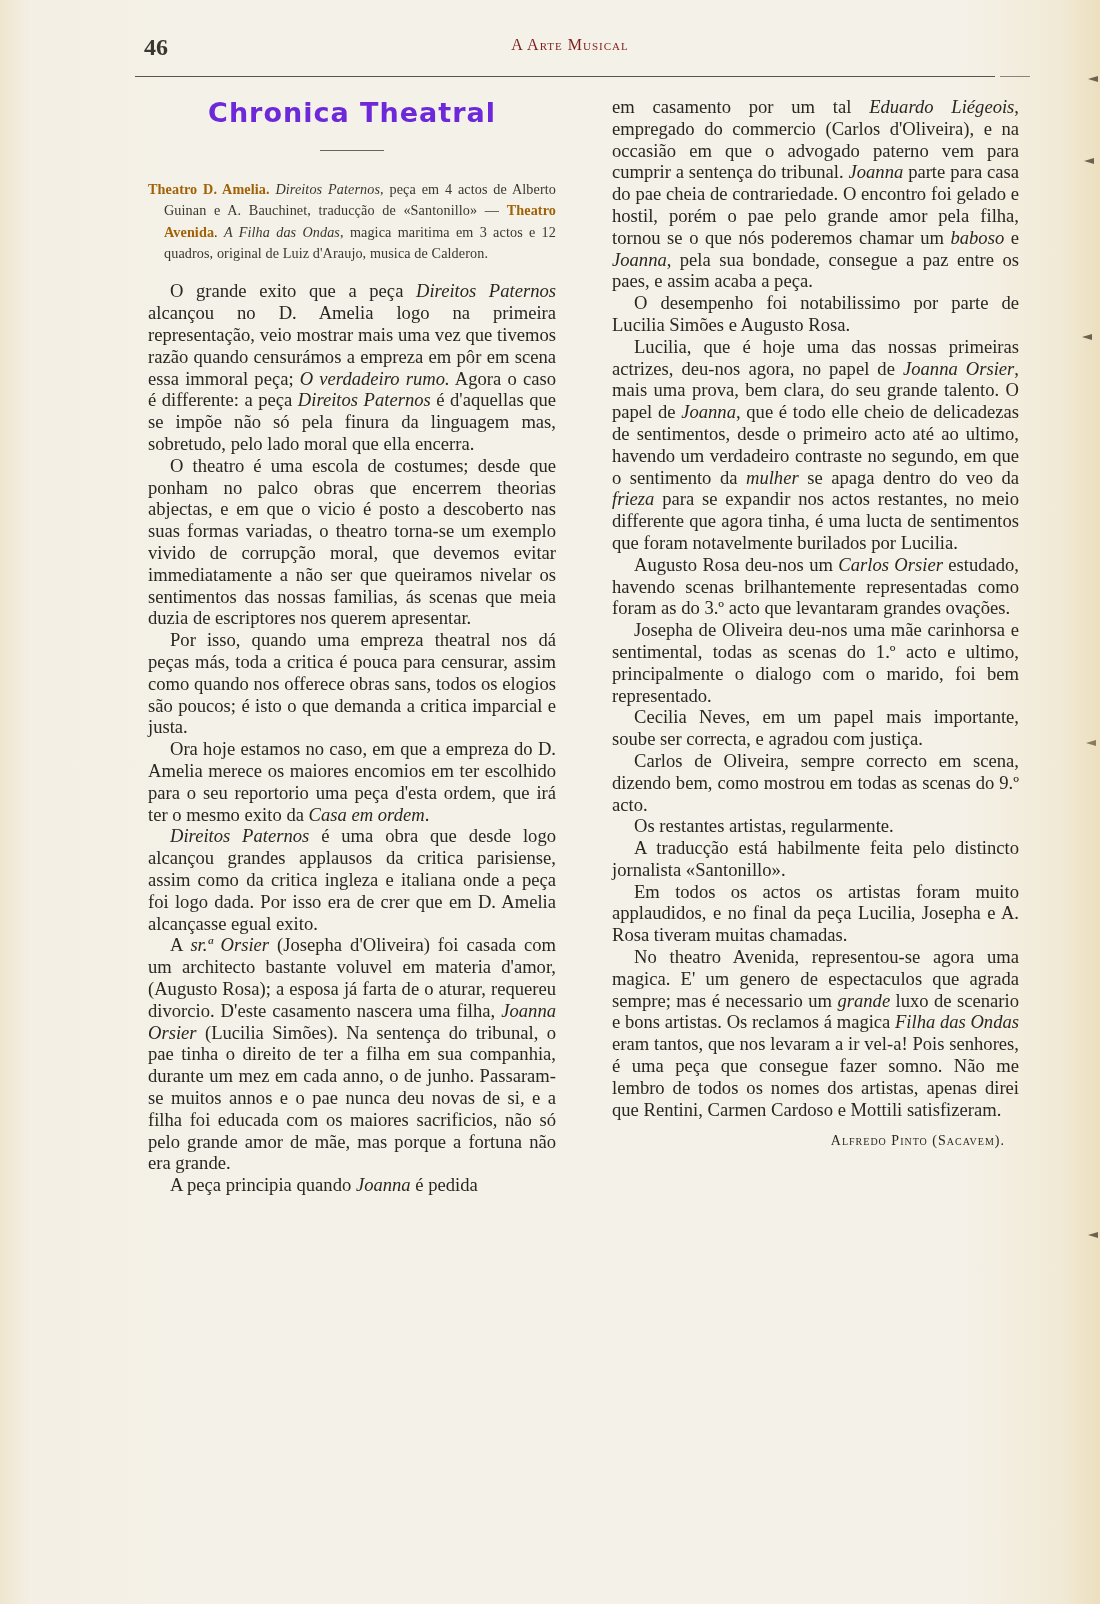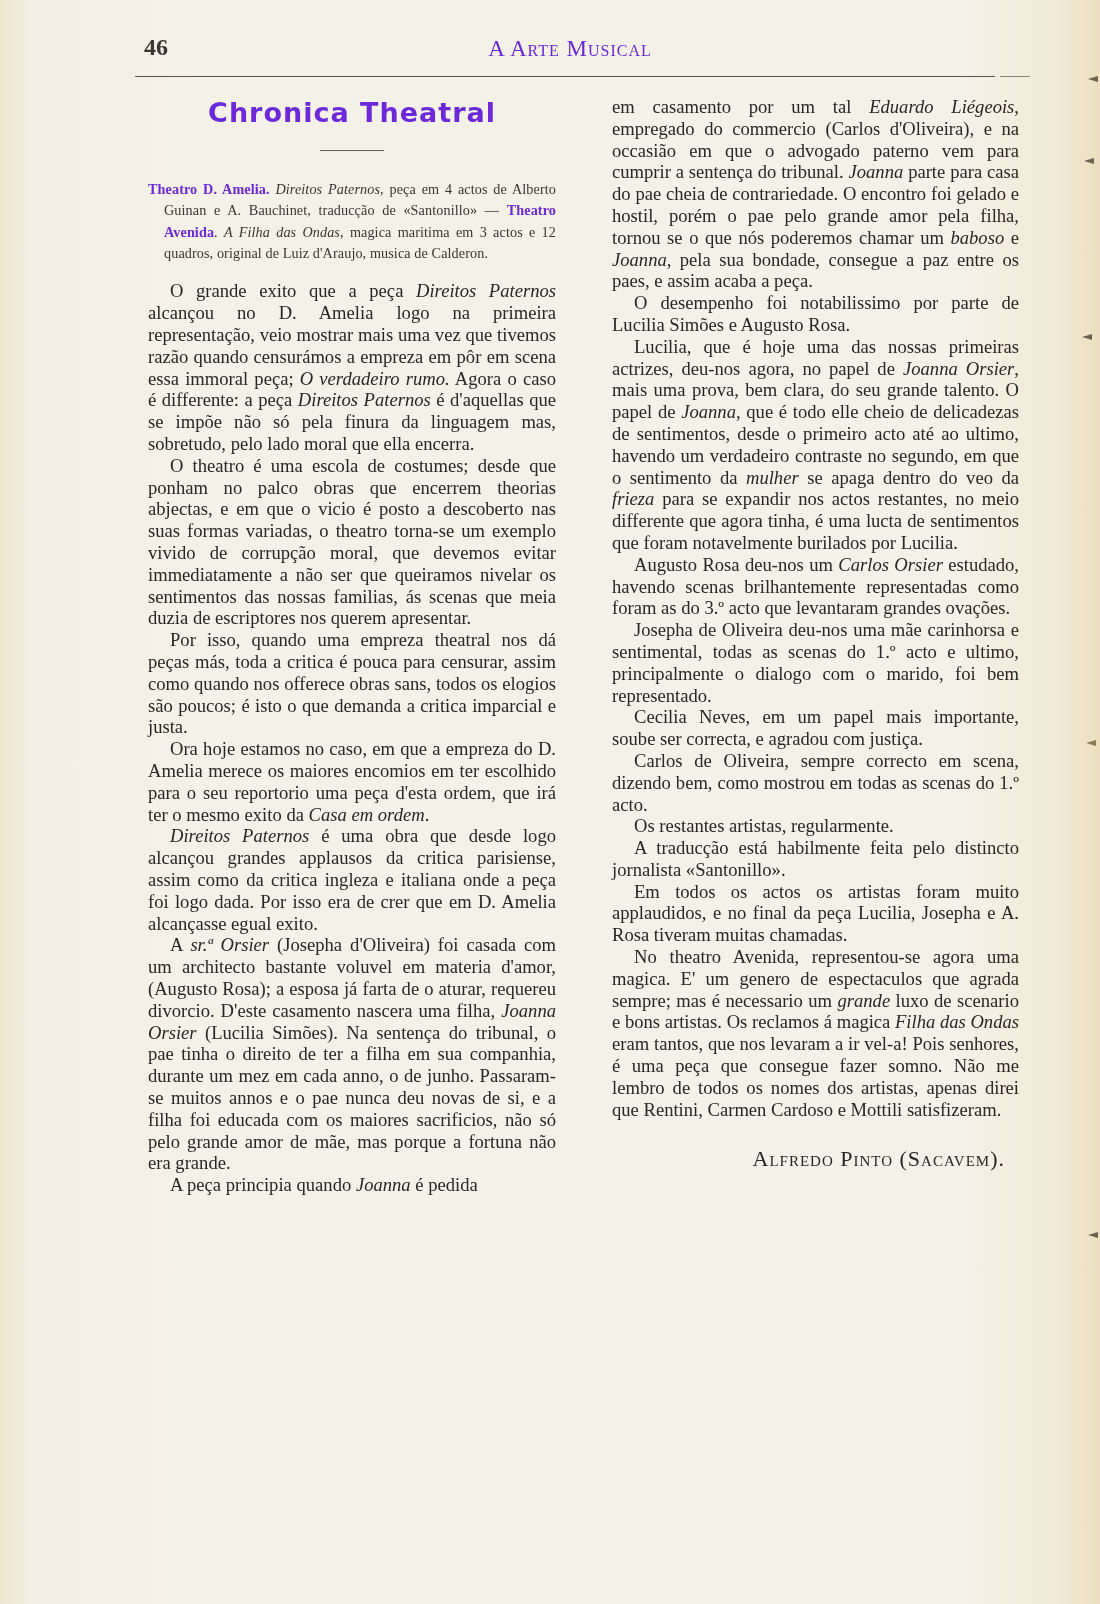--- a/index.html
+++ b/index.html
@@ -7,38 +7,38 @@
     width: 1100px; height: 1604px; overflow: hidden;
     background: #f3efe4;
     background-image: linear-gradient(90deg, #efe6cf 0px, #f3efe4 30px, #f4f1e8 200px, #f4f1e8 960px, #f1ead6 1060px, #ecdfbf 1100px);
     font-family: "Liberation Serif", "DejaVu Serif", serif;
     color: #2a2722;
     position: relative;
   }
   .page { position: absolute; left: 0; top: 0; width: 1100px; height: 1604px; }
   .running-head { position: absolute; top: 30px; left: 140px; width: 860px; height: 40px; }
   .page-number { position: absolute; left: 4px; top: 4px; font-size: 24px; color: #3a3630; font-weight: bold; }
-  .journal-title { position: absolute; left: 0; right: 0; top: 6px; text-align: center; font-size: 23px; letter-spacing: 1px; font-variant: small-caps; color: #6d28d9; }
+  .journal-title { position: absolute; left: 0; right: 0; top: 6px; text-align: center; font-size: 16px; letter-spacing: 1px; font-variant: small-caps; color: #7f1d1d; }
   .head-rule { position: absolute; top: 76px; left: 135px; width: 860px; height: 0; border-top: 1.5px solid #5a554c; }
   .head-rule-tail { position: absolute; top: 76px; left: 1000px; width: 30px; border-top: 1px solid #8a857a; }
 
   .col { position: absolute; top: 96px; font-size: 18.6px; line-height: 21.8px; text-align: justify; }
   .col-left { left: 148px; width: 408px; }
   .col-right { left: 612px; width: 407px; }
 
   .section-title {
     text-align: center; font-family: "DejaVu Sans", sans-serif; font-weight: bold;
     font-size: 27px; letter-spacing: 1px; margin: 6px 0 0 0; color: #6d28d9;
   }
   .title-rule { width: 64px; margin: 26px auto 28px auto; border-top: 1px solid #6b665c; }
   .summary { font-size: 14.2px; line-height: 21.4px; padding-left: 16px; text-indent: -16px; color: #3a362f; margin-bottom: 16px; letter-spacing: 0.1px; }
-  .summary b { font-weight: bold; color: #6d28d9; }
+  .summary b { font-weight: bold; color: #a16207; }
   p { margin: 0; text-indent: 22px; }
   i { font-style: italic; }
-  .signature { margin-top: 28px; text-align: right; font-variant: small-caps; letter-spacing: 1px; font-size: 22px; padding-right: 14px; }
+  .signature { margin-top: 10px; text-align: right; font-variant: small-caps; letter-spacing: 1px; font-size: 14px; padding-right: 14px; }
   .margin-mark { position: absolute; width: 0; height: 0; border-top: 3px solid transparent; border-bottom: 3px solid transparent; border-right: 10px solid #6d6250; }
 </style>
 </head>
 <body>
 
 <div class="page">
 
   <div class="running-head">
     <span class="page-number">46</span>
     <div class="journal-title">A Arte Musical</div>
@@ -73,21 +73,21 @@
     <p style="text-indent:0"><span>em casamento por um tal </span><i>Eduardo Liégeois</i><span>, empregado do commercio (Carlos d'Oliveira), e na occasião em que o advogado paterno vem para cumprir a sentença do tribunal. </span><i>Joanna</i><span> parte para casa do pae cheia de contrariedade. O encontro foi gelado e hostil, porém o pae pelo grande amor pela filha, tornou se o que nós poderemos chamar um </span><i>baboso</i><span> e </span><i>Joanna</i><span>, pela sua bondade, consegue a paz entre os paes, e assim acaba a peça.</span></p>
 
     <p>O desempenho foi notabilissimo por parte de Lucilia Simões e Augusto Rosa.</p>
 
     <p><span>Lucilia, que é hoje uma das nossas primeiras actrizes, deu-nos agora, no papel de </span><i>Joanna Orsier</i><span>, mais uma prova, bem clara, do seu grande talento. O papel de </span><i>Joanna</i><span>, que é todo elle cheio de delicadezas de sentimentos, desde o primeiro acto até ao ultimo, havendo um verdadeiro contraste no segundo, em que o sentimento da </span><i>mulher</i><span> se apaga dentro do veo da </span><i>frieza</i><span> para se expandir nos actos restantes, no meio differente que agora tinha, é uma lucta de sentimentos que foram notavelmente burilados por Lucilia.</span></p>
 
     <p><span>Augusto Rosa deu-nos um </span><i>Carlos Orsier</i><span> estudado, havendo scenas brilhantemente representadas como foram as do 3.º acto que levantaram grandes ovações.</span></p>
 
     <p>Josepha de Oliveira deu-nos uma mãe carinhorsa e sentimental, todas as scenas do 1.º acto e ultimo, principalmente o dialogo com o marido, foi bem representado.</p>
     <p>Cecilia Neves, em um papel mais importante, soube ser correcta, e agradou com justiça.</p>
-    <p>Carlos de Oliveira, sempre correcto em scena, dizendo bem, como mostrou em todas as scenas do 1.º acto.</p>
+    <p>Carlos de Oliveira, sempre correcto em scena, dizendo bem, como mostrou em todas as scenas do 9.º acto.</p>
 
 
     <p>Os restantes artistas, regularmente.</p>
     <p>A traducção está habilmente feita pelo distincto jornalista «Santonillo».</p>
     <p>Em todos os actos os artistas foram muito applaudidos, e no final da peça Lucilia, Josepha e A. Rosa tiveram muitas chamadas.</p>
 
     <p><span>No theatro Avenida, representou-se agora uma magica. E' um genero de espectaculos que agrada sempre; mas é necessario um </span><i>grande</i><span> luxo de scenario e bons artistas. Os reclamos á magica </span><i>Filha das Ondas</i><span> eram tantos, que nos levaram a ir vel-a! Pois senhores, é uma peça que consegue fazer somno. Não me lembro de todos os nomes dos artistas, apenas direi que Rentini, Carmen Cardoso e Mottili satisfizeram.</span></p>
 
     <div class="signature">Alfredo Pinto (Sacavem).</div>
   </div>

